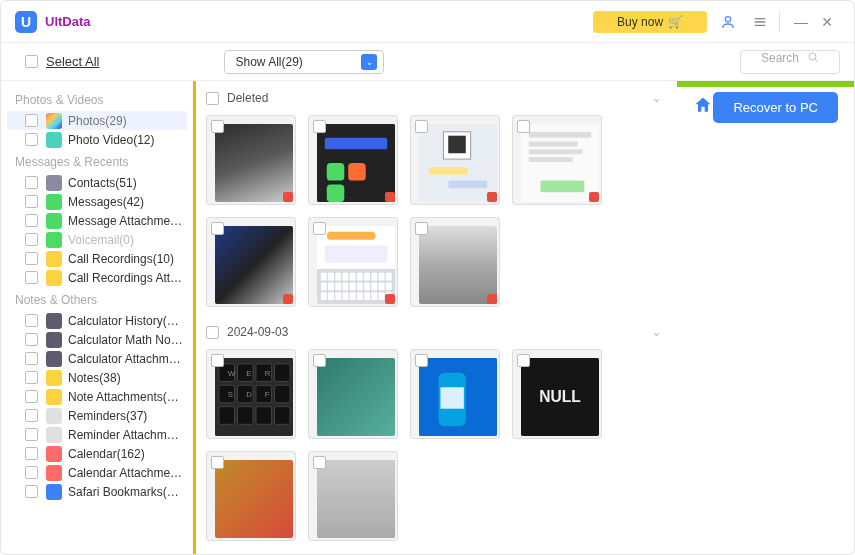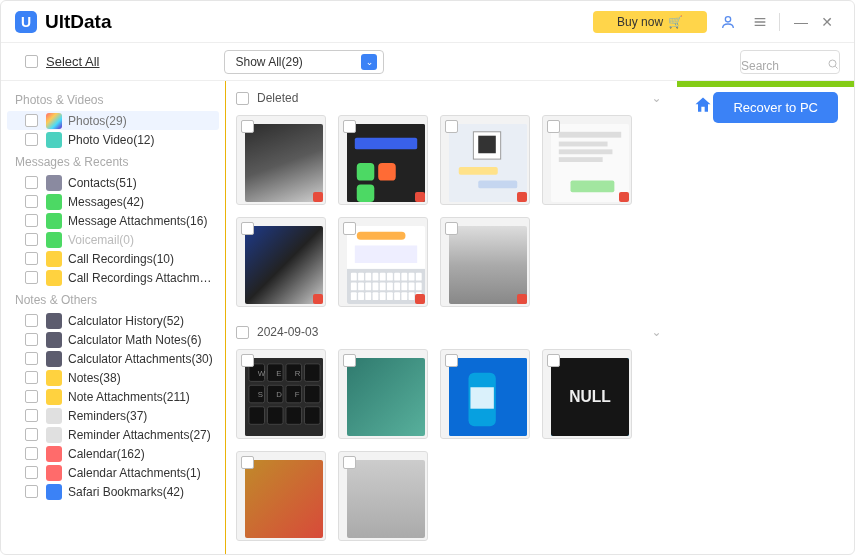--- a/index.html
+++ b/index.html
@@ -1,36 +1,36 @@
 <!DOCTYPE html>
 <html><head>
   <meta charset="utf-8">
   <style>
     * { margin: 0; padding: 0; box-sizing: border-box; font-family: -apple-system, Segoe UI, Arial, sans-serif; }
     body { background: #fff; width: 855px; height: 555px; overflow: hidden; border: 1px solid #e5e5e5; border-radius: 6px; display: flex; flex-direction: column; }
     .titlebar { height: 42px; display: flex; align-items: center; padding: 0 14px; border-bottom: 1px solid #eee; }
     .logo { width: 22px; height: 22px; background: #3b82f6; border-radius: 5px; display: flex; align-items: center; justify-content: center; color: #fff; font-weight: bold; font-size: 14px; margin-right: 8px; }
-    .app-title { font-size: 19px; font-weight: 600; color: #000000; flex: 0 0 auto; }
+    .app-title { font-size: 13px; font-weight: 600; color: #a21caf; flex: 0 0 auto; }
     .titlebar-spacer { flex: 1; }
     .buy-btn { background: #ffd54a; color: #333; font-size: 12px; padding: 4px 24px; border-radius: 4px; display: flex; align-items: center; gap: 5px; cursor: pointer; }
     .buy-btn .cart { font-size: 12px; }
     .tb-icon { width: 22px; height: 22px; display: flex; align-items: center; justify-content: center; margin-left: 10px; color: #888; cursor: pointer; }
     .tb-divider { width: 1px; height: 18px; background: #ddd; margin: 0 8px; }
     .win-ctrl { width: 26px; text-align: center; color: #888; cursor: pointer; font-size: 14px; }
 
     .topbar { height: 38px; display: flex; align-items: center; padding: 0 14px 0 24px; border-bottom: 1px solid #eee; }
     .chk { width: 13px; height: 13px; border: 1.5px solid #bbb; border-radius: 2px; margin-right: 8px; flex-shrink: 0; cursor: pointer; background: #fff; }
     .select-all-label { font-size: 13px; color: #333; text-decoration: underline; }
     .filter-select { margin-left: 125px; display: flex; align-items: center; border: 1px solid #ccc; border-radius: 4px; height: 24px; padding: 0 6px 0 10px; font-size: 12px; color: #333; width: 160px; cursor: pointer; }
     .filter-select .caret { margin-left: auto; background: #3b82f6; color: #fff; width: 16px; height: 16px; border-radius: 3px; display: flex; align-items: center; justify-content: center; font-size: 9px; }
-    .search-box { margin-left: auto; display: flex; align-items: flex-end; border: 1px solid #ddd; border-radius: 4px; height: 24px; padding: 0 0; width: 100px; color: #aaa; font-size: 12px; cursor: text; }
+    .search-box { margin-left: auto; display: flex; align-items: flex-start; border: 1px solid #ddd; border-radius: 4px; height: 24px; padding: 0 20px; width: 100px; color: #aaa; font-size: 12px; cursor: text; }
     .search-box .mag { margin-left: auto; color: #bbb; }
 
     .body { flex: 1; display: flex; overflow: hidden; }
-    .sidebar { width: 225px; border-right: 1px solid #eab308; padding: 6px 0; overflow-y: auto; }
+    .sidebar { width: 195px; border-right: 3px solid #eab308; padding: 6px 0; overflow-y: auto; }
     .section-label { font-size: 12px; color: #aaa; padding: 6px 14px 4px; }
     .side-item { display: flex; align-items: center; height: 19px; padding: 0 10px 0 24px; font-size: 12px; color: #333; cursor: pointer; }
     .side-item.active { background: #eef4ff; color: #737373; border-radius: 3px; margin: 0 6px; padding-left: 18px; }
     .side-item.disabled { color: #bbb; }
     .side-item .icon { width: 16px; height: 16px; border-radius: 3px; margin-right: 6px; flex-shrink: 0; display: inline-block; }
     .side-item .label { white-space: nowrap; overflow: hidden; text-overflow: ellipsis; }
 
     .content { flex: 1; display: flex; }
     .gallery-scroll { flex: 1; overflow-y: auto; padding: 4px 10px; }
     .group-header { display: flex; align-items: center; height: 26px; font-size: 12px; color: #555; cursor: pointer; }

